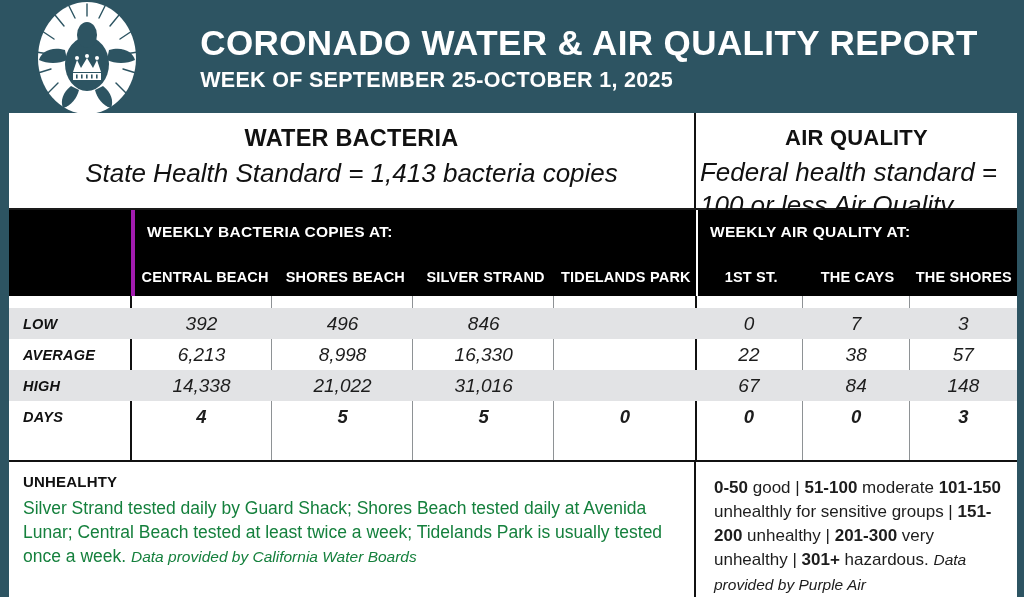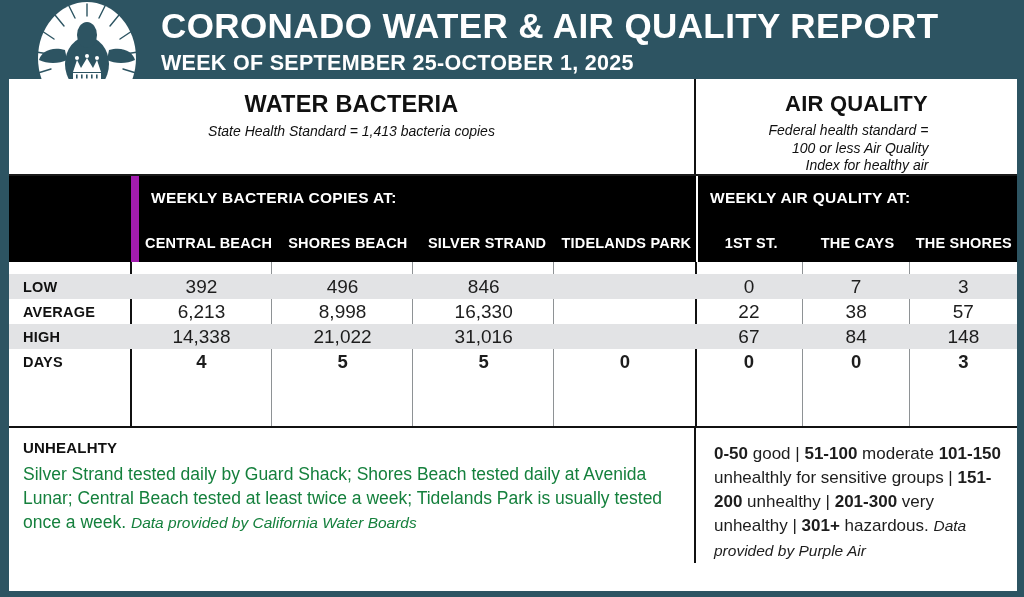--- a/index.html
+++ b/index.html
@@ -14,25 +14,26 @@
     width: 1024px; height: 597px;
     background: #ffffff;
     border-left: 9px solid #2d5462;
     border-right: 7px solid #2d5462;
     border-bottom: 6px solid #2d5462;
   }
 
   
   .banner {
     position: relative;
-    height: 79px;
+    height: 113px;
     background: #2d5462;
     display: flex;
     align-items: center;
     overflow: hidden;
+    justify-content: center;
   }
   .logo-wrap {
     position: absolute;
     left: 18px; top: 2px;
     width: 120px; height: 120px;
   }
   .logo-wrap svg { display: block; }
   .banner-text {
     margin-left: 152px;
     padding-top: 4px;
@@ -71,39 +72,39 @@
   .sect-head.water { width: 687px; border-right: 2px solid #111111; }
   .sect-head.air   { flex: 1; }
   .sect-title {
     font-size: 23.5px;
     font-weight: bold;
     color: #111111;
     letter-spacing: 0.2px;
     margin-bottom: 5px;
   }
   .sect-sub {
-    font-size: 14px;
+    font-size: 26px;
     font-style: italic;
     color: #111111;
     text-align: center;
     line-height: 1.25;
   }
-  .sect-head.air .sect-sub { text-align: right; padding-right: 16px; }
+  .sect-head.air .sect-sub { text-align: left; padding-right: 16px; }
   .sect-head.air .sect-title { font-size: 22px; }
 
   
   .colhead-row { display: flex; height: 86px; }
   .colhead-left-pad {
     width: 122px; background: #000000;
   }
   .colhead-block {
     background: #000000;
     color: #ffffff;
     position: relative;
-    border-left: 8px solid #a21caf;
+    border-left: 4px solid #a21caf;
   }
   .colhead-block.water { width: 565px; }
   .colhead-block.air   { flex: 1; border-left: 2px solid #ffffff; }
   .colhead-caption {
     font-size: 15.5px; font-weight: bold;
     letter-spacing: 0.3px;
     padding: 13px 0 0 12px;
   }
   .colhead-names {
     display: flex;
@@ -120,23 +121,24 @@
 
   
   .data-area { position: relative; height: 164px; background: #ffffff; }
   .grid-lines { position: absolute; inset: 0; pointer-events: none; }
   .vline { position: absolute; top: 0; bottom: 0; width: 1px; background: #8e9295; }
   .vline.strong { width: 2px; background: #111111; }
 
   .data-rows { position: relative; padding-top: 12px; }
   .drow {
     display: flex;
-    height: 25px;
+    height: 31px;
     align-items: center;
     position: relative;
+    font-style: italic;
   }
   .drow.alt { background: #e2e3e5; }
   .rowlabel {
     width: 122px;
     font-size: 14.5px;
     font-weight: bold;
     color: #111111;
     letter-spacing: 0.2px;
     padding-left: 14px;
   }

